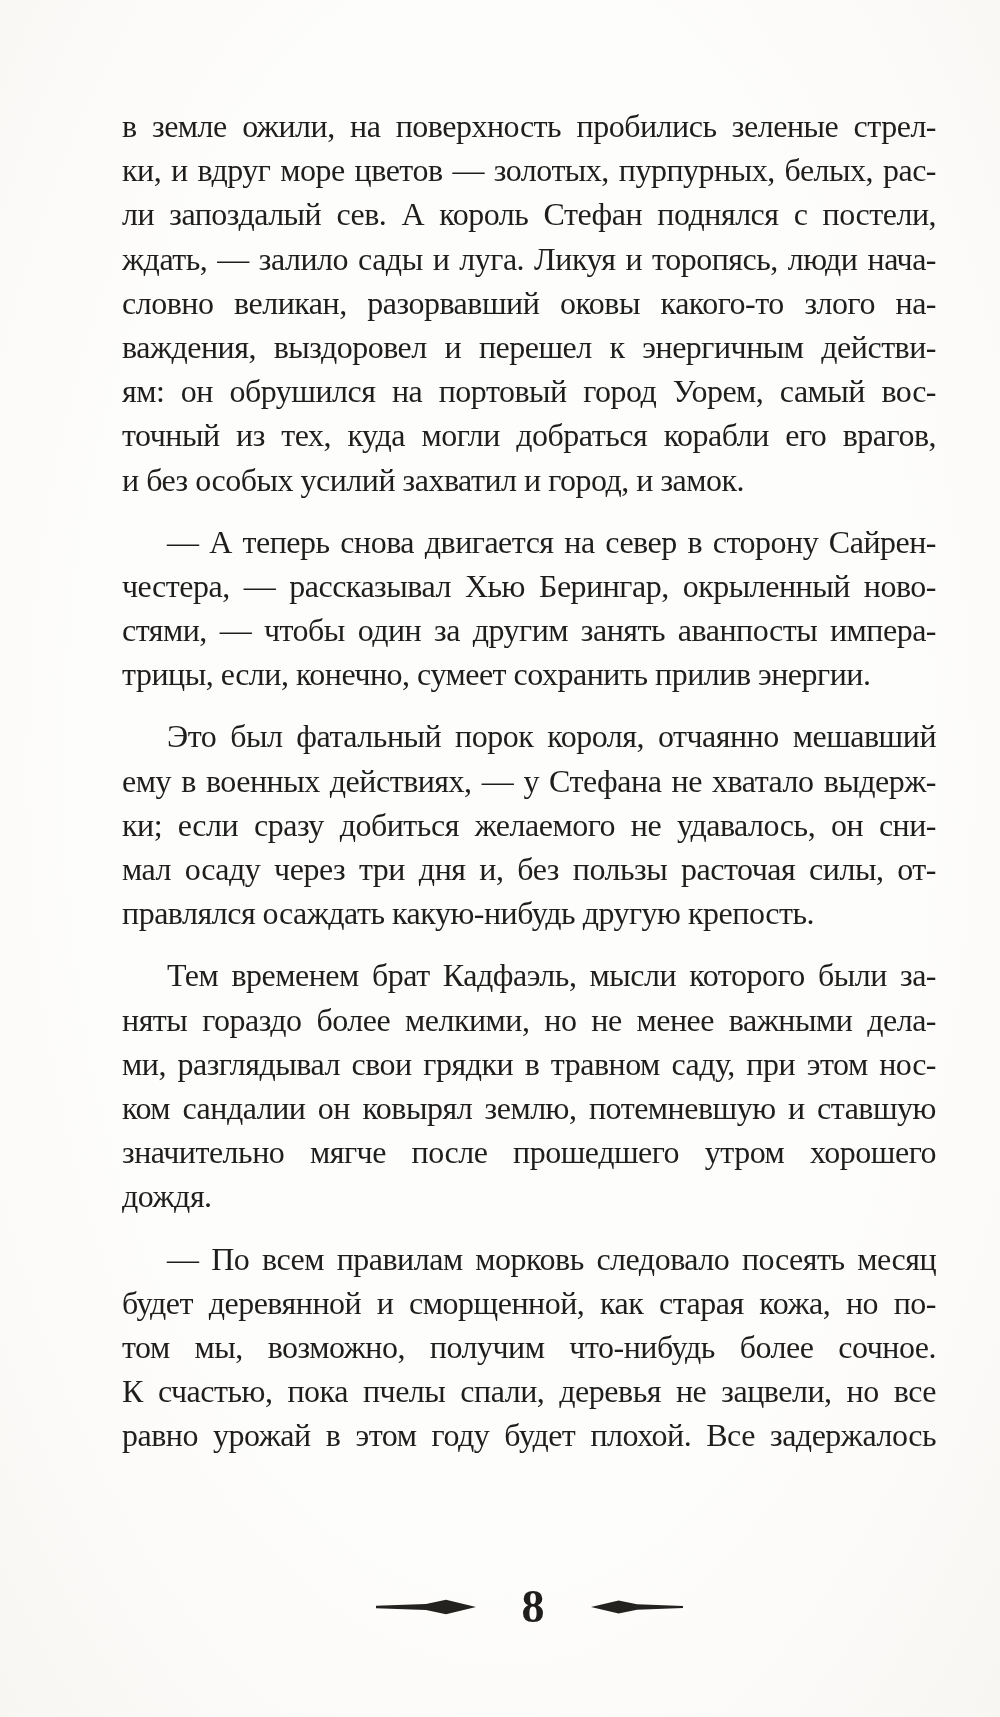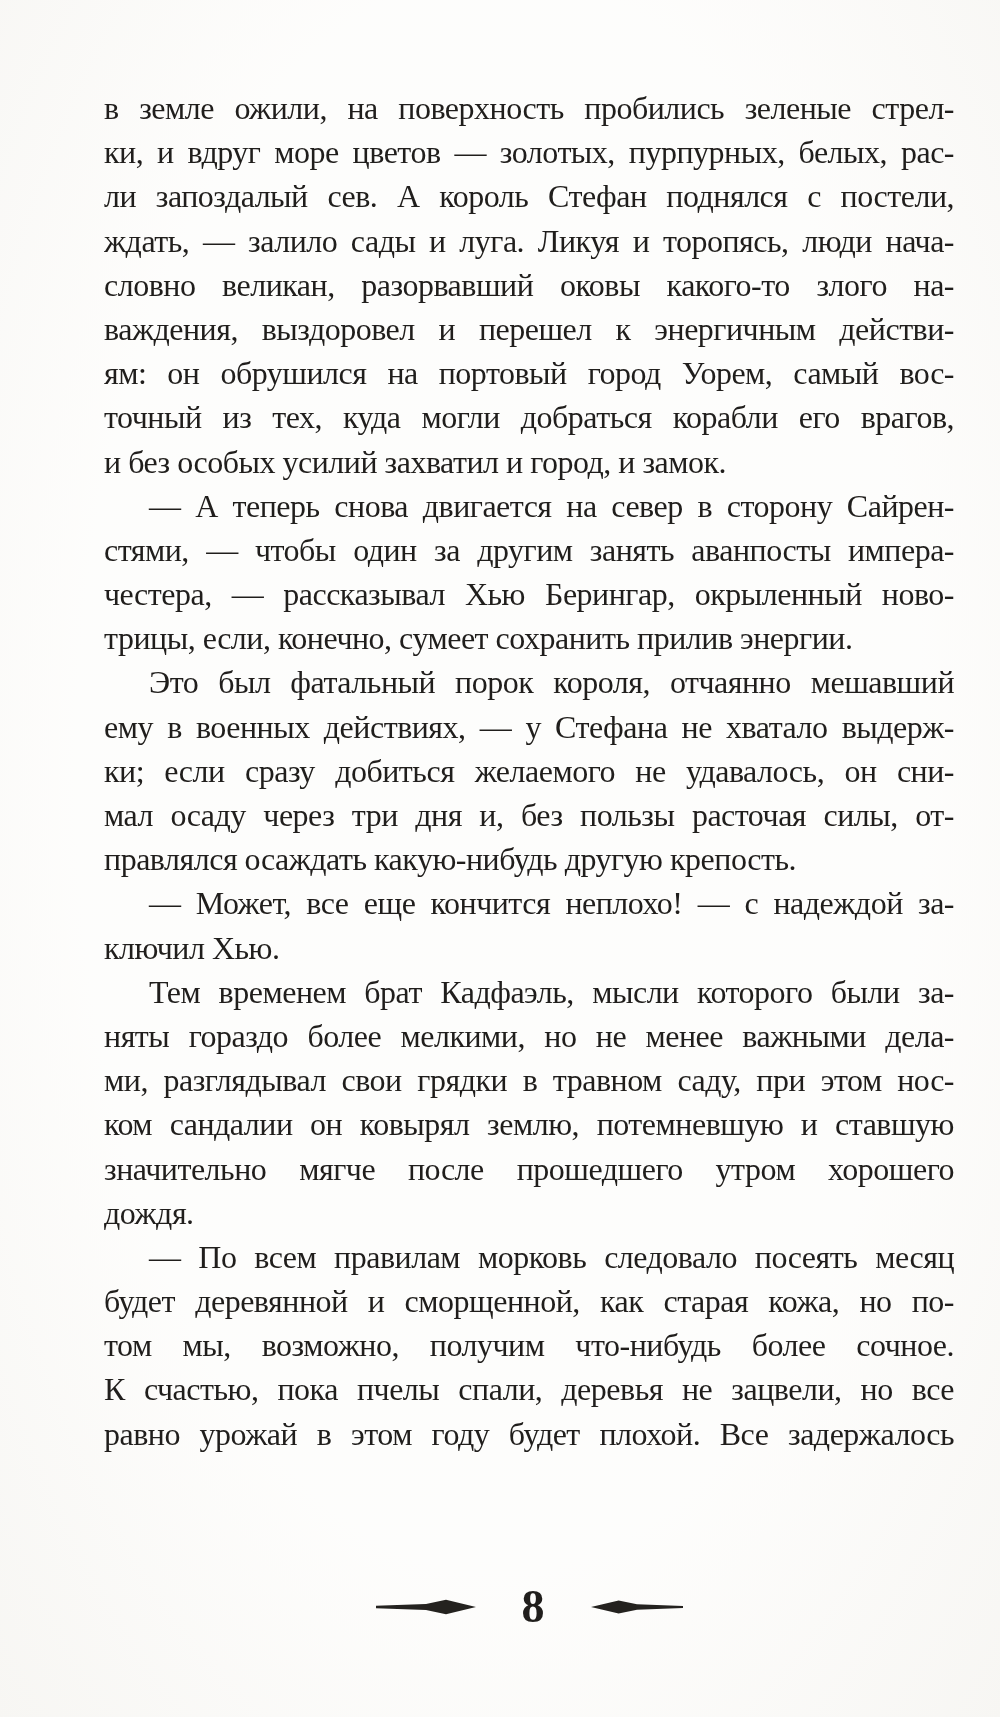--- a/index.html
+++ b/index.html
@@ -21,21 +21,21 @@
   }
   .text-block {
     position: absolute;
     left: 104px;
     top: 86px;
     width: 850px;
     color: var(--ink, #201e1c);
     font-size: 32px;
     letter-spacing: -0.5px;
   }
-  .paragraph { margin: 0; padding: 0; font-family: Liberation Serif, serif; }
+  .paragraph { margin: 18px; padding: 0; font-family: Liberation Serif, serif; }
   .line {
     line-height: 44.2px;
     height: 44.2px;
     text-align: justify;
     text-align-last: justify;
     -moz-text-align-last: justify;
     white-space: normal;
     overflow: hidden;
   }
   .line.lastline {
@@ -73,34 +73,30 @@
       <div class="line">ли запоздалый сев. А король Стефан поднялся с постели,</div>
       <div class="line">ждать, — залило сады и луга. Ликуя и торопясь, люди нача-</div>
       <div class="line">словно великан, разорвавший оковы какого-то злого на-</div>
       <div class="line">важдения, выздоровел и перешел к энергичным действи-</div>
       <div class="line">ям: он обрушился на портовый город Уорем, самый вос-</div>
       <div class="line">точный из тех, куда могли добраться корабли его врагов,</div>
       <div class="line lastline">и без особых усилий захватил и город, и замок.</div>
     </div>
     <div class="paragraph">
       <div class="line indent">— А теперь снова двигается на север в сторону Сайрен-</div>
+      <div class="line">честера, — рассказывал Хью Берингар, окрыленный ново-</div>
       <div class="line">стями, — чтобы один за другим занять аванпосты импера-</div>
-      <div class="line">честера, — рассказывал Хью Берингар, окрыленный ново-</div>
       <div class="line lastline">трицы, если, конечно, сумеет сохранить прилив энергии.</div>
     </div>
     <div class="paragraph">
       <div class="line indent">Это был фатальный порок короля, отчаянно мешавший</div>
       <div class="line">ему в военных действиях, — у Стефана не хватало выдерж-</div>
       <div class="line">ки; если сразу добиться желаемого не удавалось, он сни-</div>
       <div class="line">мал осаду через три дня и, без пользы расточая силы, от-</div>
       <div class="line lastline">правлялся осаждать какую-нибудь другую крепость.</div>
-    </div>
-    <div class="paragraph">
-      <div class="line indent">— Может, все еще кончится неплохо! — с надеждой за-</div>
-      <div class="line lastline">ключил Хью.</div>
     </div>
     <div class="paragraph">
       <div class="line indent">Тем временем брат Кадфаэль, мысли которого были за-</div>
       <div class="line">няты гораздо более мелкими, но не менее важными дела-</div>
       <div class="line">ми, разглядывал свои грядки в травном саду, при этом нос-</div>
       <div class="line">ком сандалии он ковырял землю, потемневшую и ставшую</div>
       <div class="line">значительно мягче после прошедшего утром хорошего</div>
       <div class="line lastline">дождя.</div>
     </div>
     <div class="paragraph">

